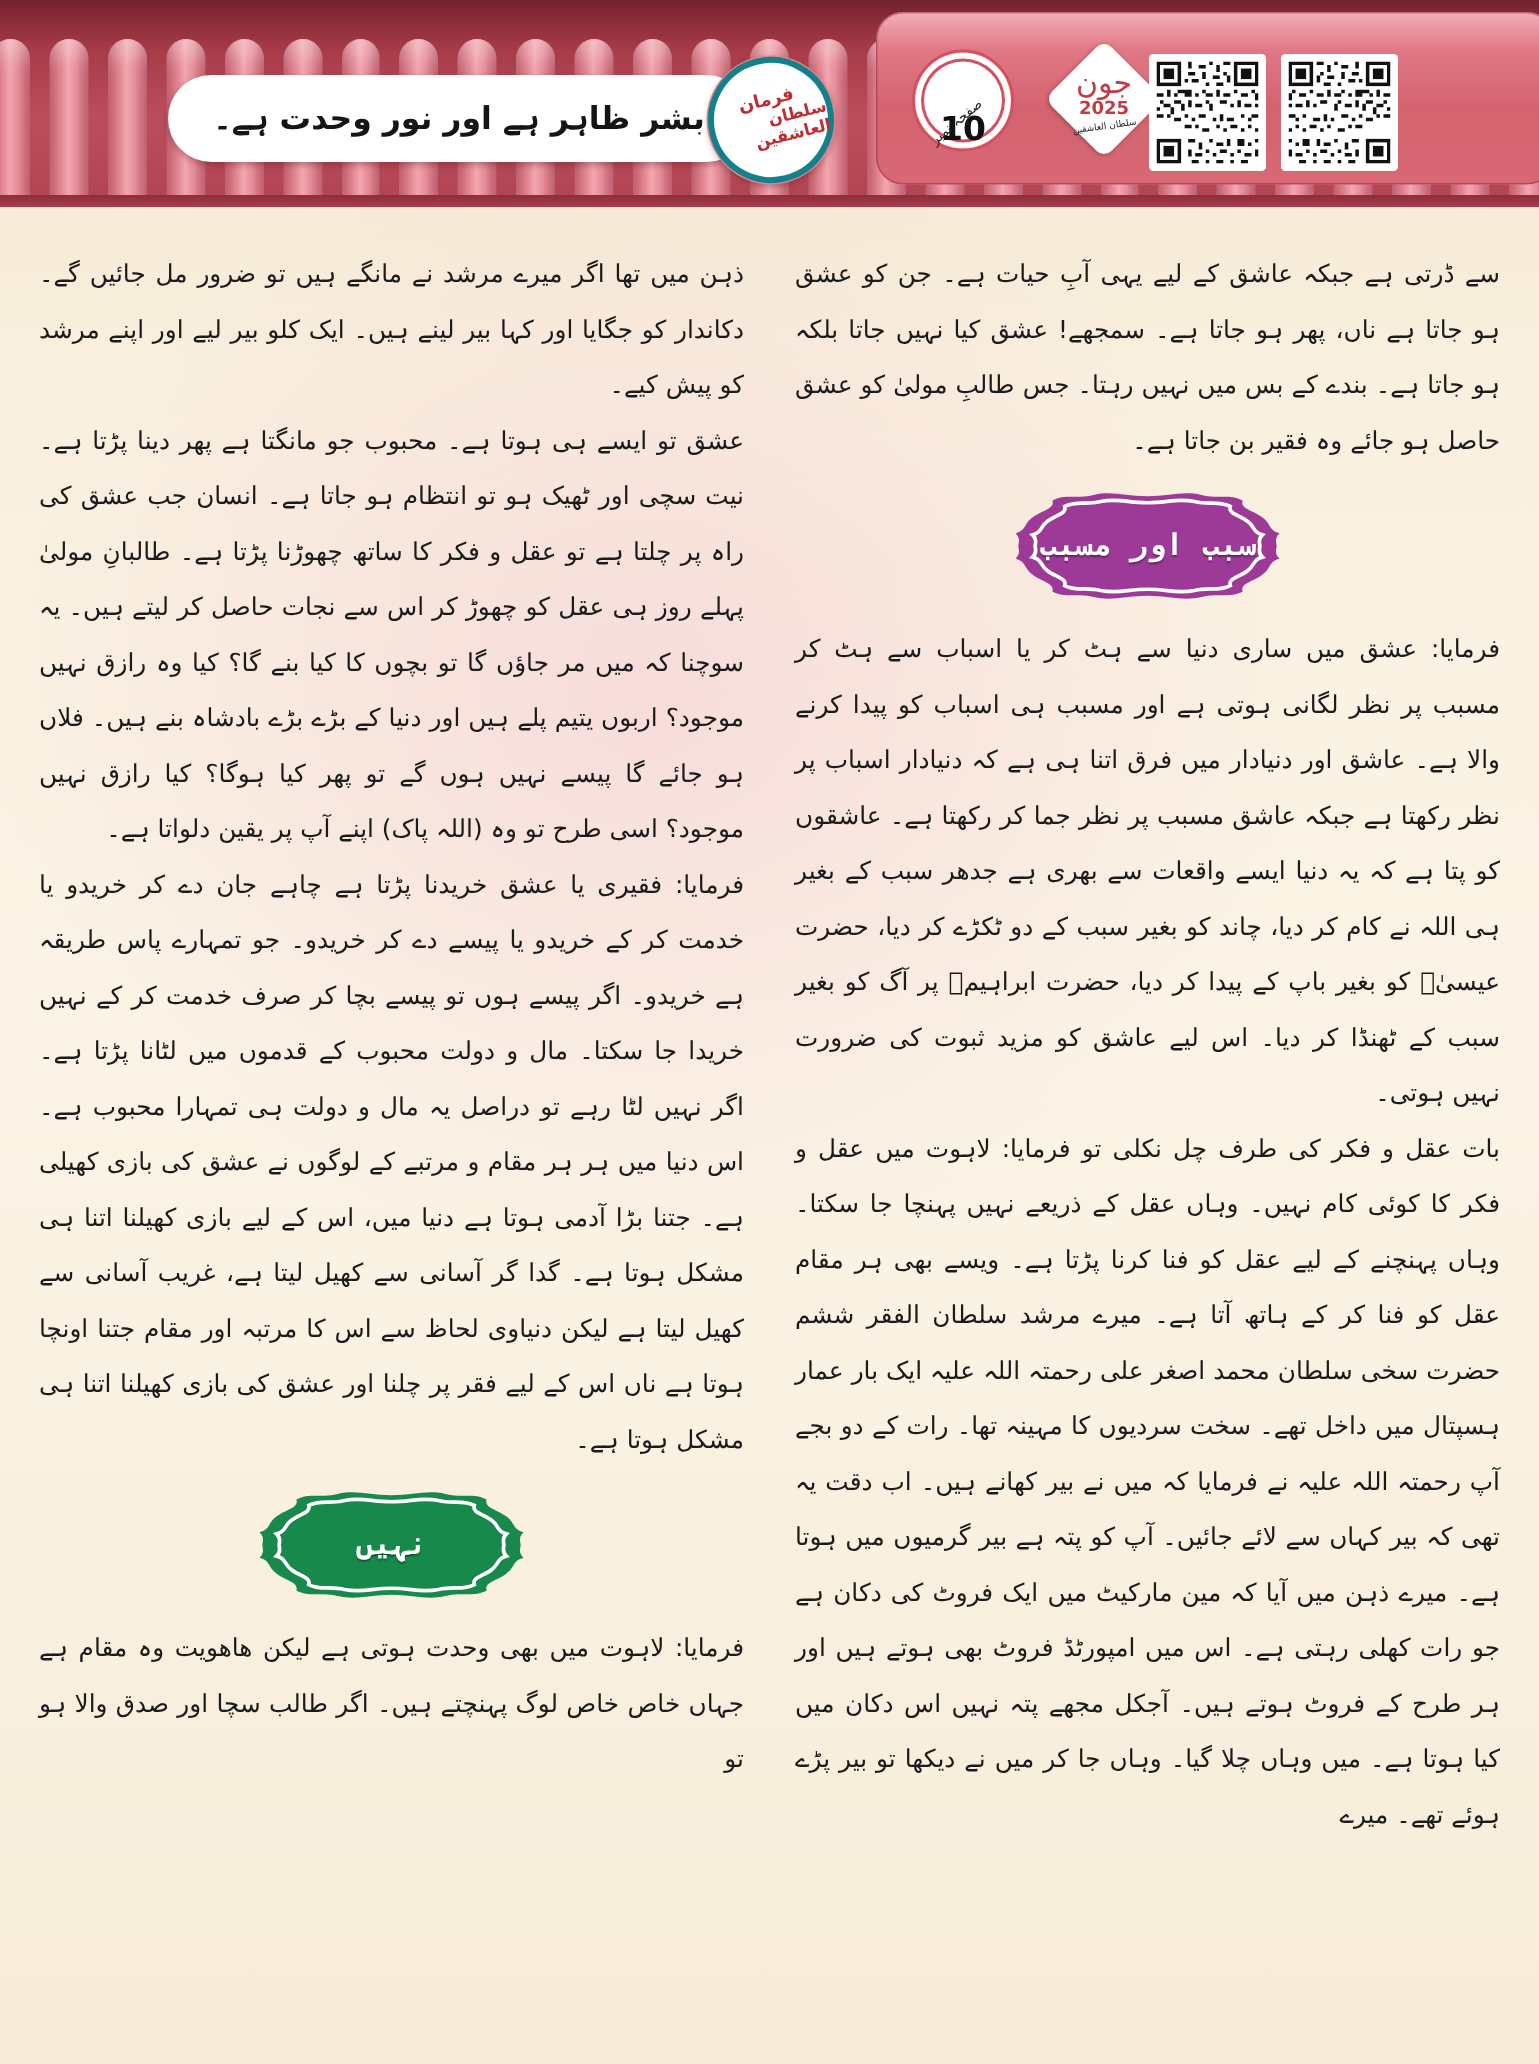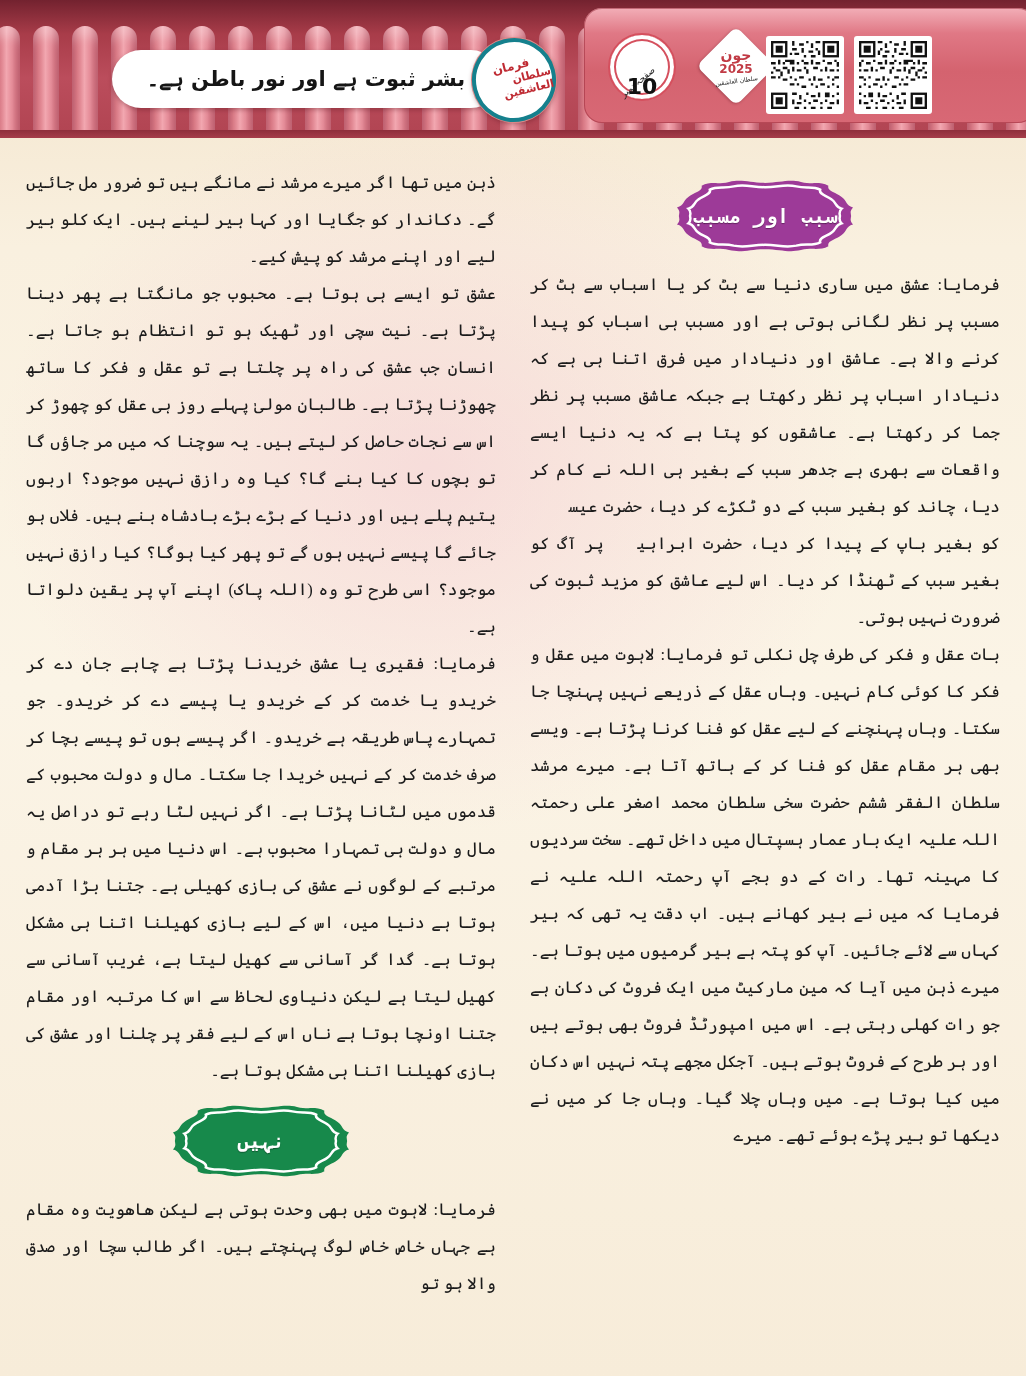--- a/index.html
+++ b/index.html
@@ -32,32 +32,32 @@
     box-shadow:inset 0 0 0 1px rgba(150,40,55,0.5);}
   .page-circle{position:absolute;left:24px;top:25px;width:64px;height:64px;border-radius:50%;background:#fff;
     border:2px solid #d5505e;box-shadow:inset 0 0 0 4px #fff, inset 0 0 0 6px #d5505e;
     display:flex;align-items:flex-end;justify-content:center;position:absolute;}
   .page-circle .num{font-size:22px;font-weight:bold;color:#111;margin-top:-8px;}
   .page-circle .lbl{position:absolute;left:7px;bottom:12px;font-size:9px;color:#222;transform:rotate(-40deg);white-space:nowrap;}
   .diamond{position:absolute;left:124px;top:30px;width:56px;height:56px;background:#fff;transform:rotate(45deg);
     border-radius:7px;box-shadow:0 1px 3px rgba(100,25,35,0.45);}
   .diamond-inner{position:absolute;left:124px;top:30px;width:56px;height:56px;display:flex;flex-direction:column;
     align-items:center;justify-content:center;text-align:center;}
-  .diamond-inner .m{font-size:14px;font-weight:bold;color:#c13b45;line-height:1.1;}
+  .diamond-inner .m{font-size:20px;font-weight:normal;color:#c13b45;line-height:1.1;}
   .diamond-inner .y{font-size:12px;font-weight:bold;color:#c13b45;line-height:1.1;}
   .diamond-inner .sig{font-size:6px;color:#222;transform:rotate(-8deg);margin-top:1px;white-space:nowrap;}
   .qr{position:absolute;top:28px;width:78px;height:78px;background:#fff;border-radius:3px;padding:5px;box-sizing:border-box;}
   .qr.q1{left:182px;}
   .qr.q2{left:270px;}
   .qr svg{width:100%;height:100%;display:block;}
   
   .article{position:absolute;left:0;top:150px;width:1026px;bottom:0;padding:14px 26px 0;box-sizing:border-box;
     display:flex;gap:34px;overflow:hidden;}
   .col{flex:1;min-width:0;}
-  .col p{margin:0;font-size:16.5px;line-height:37px;color:#1b1b1b;text-align:justify;font-family:Liberation Serif, serif;}
+  .col p{margin:0;font-size:16.5px;line-height:37px;color:#1b1b1b;text-align:justify;}
   .badge-wrap{position:relative;width:212px;height:80px;margin:12px auto 10px;}
   .badge-wrap svg{position:absolute;inset:0;width:100%;height:100%;}
   .badge-label{position:absolute;inset:0;display:flex;align-items:center;justify-content:center;
     color:#fff;font-size:20px;font-weight:bold;text-shadow:0 1px 1px rgba(0,0,0,0.35);font-family:Liberation Mono, monospace;}
   .hidden-defs{position:absolute;width:0;height:0;overflow:hidden;}
 </style>
 </head>
 <body>
 
 <svg class="hidden-defs" aria-hidden="true">
@@ -103,21 +103,21 @@
     <div class="pillar"></div>
       <div class="pillar"></div>
       <div class="pillar"></div>
       <div class="pillar"></div>
     <div class="pillar"></div>
       <div class="pillar"></div>
       <div class="pillar"></div>
   </div>
 
   <div class="quote-pill" dir="rtl">
-    <span>بشر ثبوت ہے اور نور باطن ہے۔</span>
+    <span>بشر ظاہر ہے اور نور وحدت ہے۔</span>
   </div>
 
   <div class="seal" dir="rtl">
     <span class="l1">فرمان</span>
     <span class="l2">سلطان العاشقین</span>
   </div>
 
   <div class="issue-panel">
     <div class="page-circle">
       <span class="num">10</span>
@@ -141,20 +141,21 @@
           </g>
         </svg>
     </div>
   </div>
 </div>
 <div class="header-strip"></div>
 
 <div class="article" dir="rtl" lang="ur">
 
   <div class="col">
+    <p>سے ڈرتی ہے جبکہ عاشق کے لیے یہی آبِ حیات ہے۔ جن کو عشق ہو جاتا ہے ناں، پھر ہو جاتا ہے۔ سمجھے! عشق کیا نہیں جاتا بلکہ ہو جاتا ہے۔ بندے کے بس میں نہیں رہتا۔ جس طالبِ مولیٰ کو عشق حاصل ہو جائے وہ فقیر بن جاتا ہے۔</p>
     <div class="badge-wrap">
       <svg viewBox="0 0 224 84">
         <use href="#plaque-path" fill="#9d3a98"></use>
         <use href="#plaque-path" fill="none" stroke="#ffffff" stroke-width="3" transform="translate(112,42) scale(0.87) translate(-112,-42)"></use>
       </svg>
       <span class="badge-label">سبب اور مسبب</span>
     </div>
     <p>فرمایا: عشق میں ساری دنیا سے ہٹ کر یا اسباب سے ہٹ کر مسبب پر نظر لگانی ہوتی ہے اور مسبب ہی اسباب کو پیدا کرنے والا ہے۔ عاشق اور دنیادار میں فرق اتنا ہی ہے کہ دنیادار اسباب پر نظر رکھتا ہے جبکہ عاشق مسبب پر نظر جما کر رکھتا ہے۔ عاشقوں کو پتا ہے کہ یہ دنیا ایسے واقعات سے بھری ہے جدھر سبب کے بغیر ہی اللہ نے کام کر دیا، چاند کو بغیر سبب کے دو ٹکڑے کر دیا، حضرت عیسیٰؑ کو بغیر باپ کے پیدا کر دیا، حضرت ابراہیمؑ پر آگ کو بغیر سبب کے ٹھنڈا کر دیا۔ اس لیے عاشق کو مزید ثبوت کی ضرورت نہیں ہوتی۔</p>
     <p>بات عقل و فکر کی طرف چل نکلی تو فرمایا: لاہوت میں عقل و فکر کا کوئی کام نہیں۔ وہاں عقل کے ذریعے نہیں پہنچا جا سکتا۔ وہاں پہنچنے کے لیے عقل کو فنا کرنا پڑتا ہے۔ ویسے بھی ہر مقام عقل کو فنا کر کے ہاتھ آتا ہے۔ میرے مرشد سلطان الفقر ششم حضرت سخی سلطان محمد اصغر علی رحمتہ اللہ علیہ ایک بار عمار ہسپتال میں داخل تھے۔ سخت سردیوں کا مہینہ تھا۔ رات کے دو بجے آپ رحمتہ اللہ علیہ نے فرمایا کہ میں نے بیر کھانے ہیں۔ اب دقت یہ تھی کہ بیر کہاں سے لائے جائیں۔ آپ کو پتہ ہے بیر گرمیوں میں ہوتا ہے۔ میرے ذہن میں آیا کہ مین مارکیٹ میں ایک فروٹ کی دکان ہے جو رات کھلی رہتی ہے۔ اس میں امپورٹڈ فروٹ بھی ہوتے ہیں اور ہر طرح کے فروٹ ہوتے ہیں۔ آجکل مجھے پتہ نہیں اس دکان میں کیا ہوتا ہے۔ میں وہاں چلا گیا۔ وہاں جا کر میں نے دیکھا تو بیر پڑے ہوئے تھے۔ میرے</p>
   </div>

